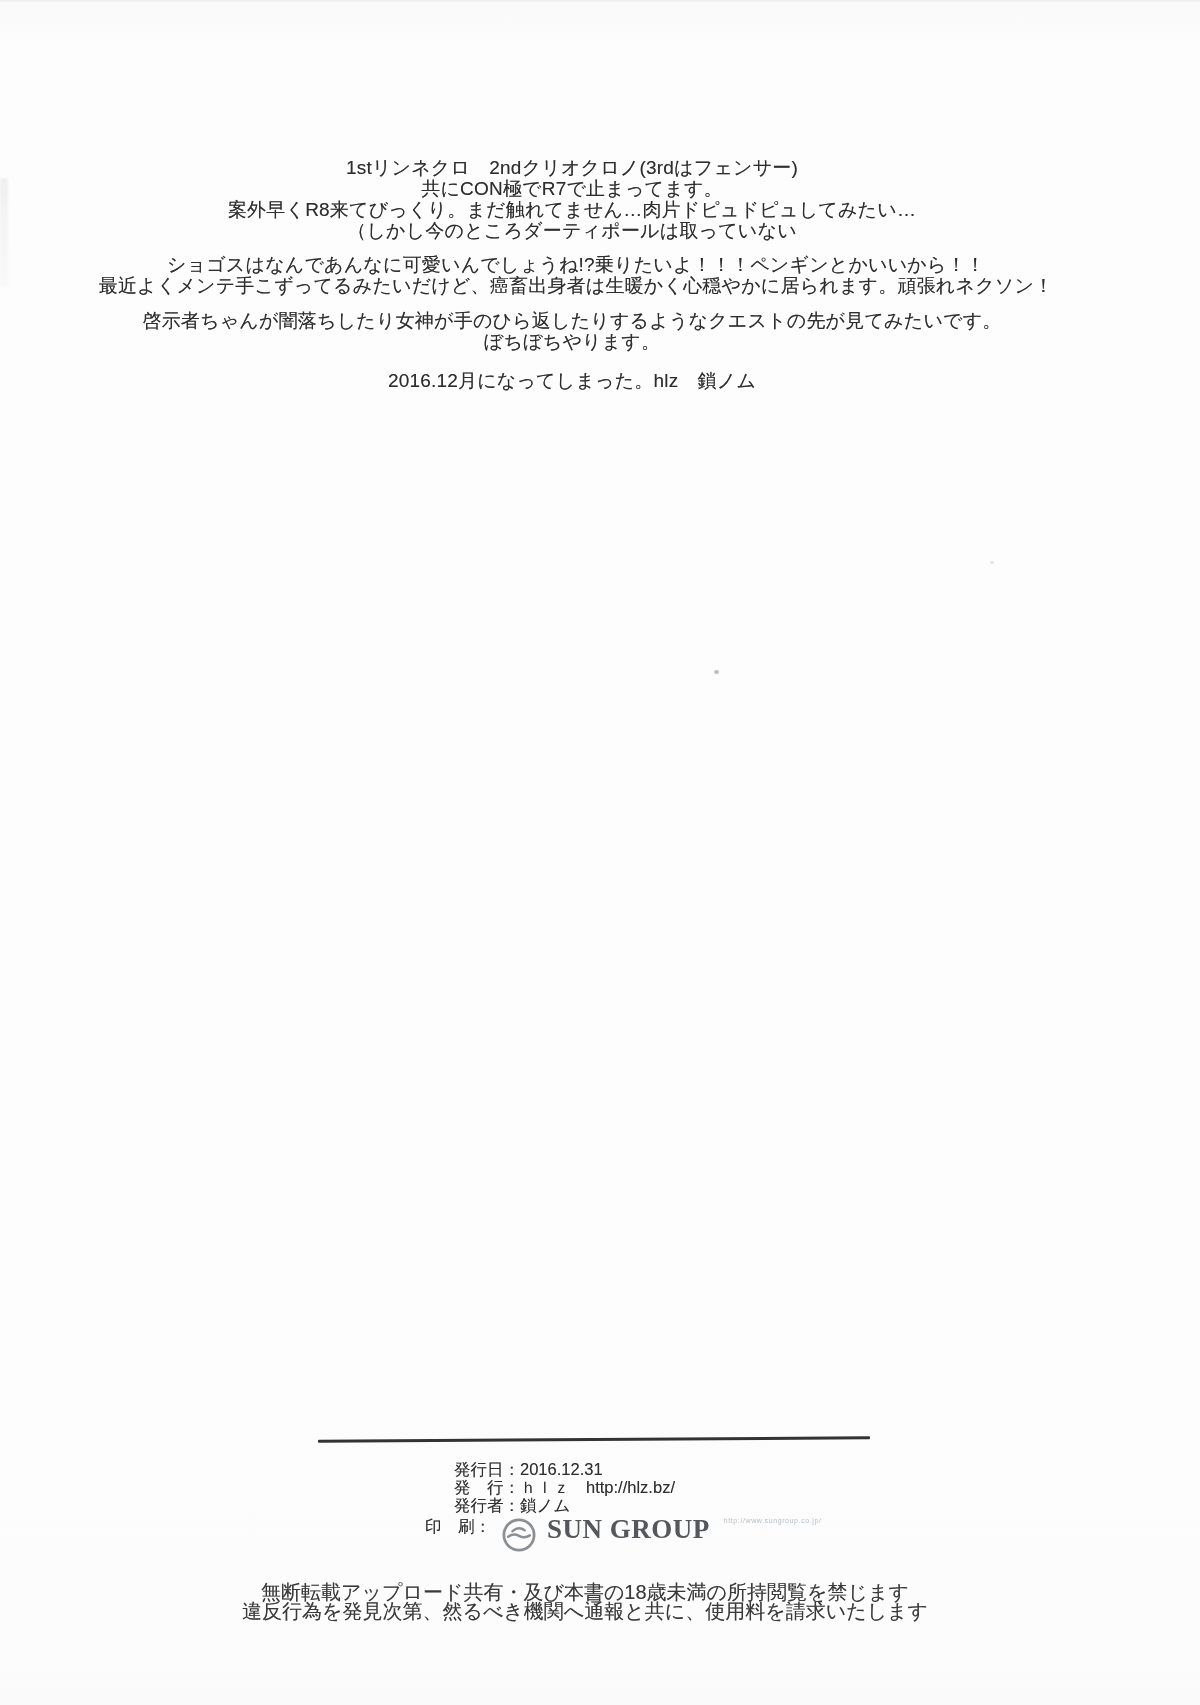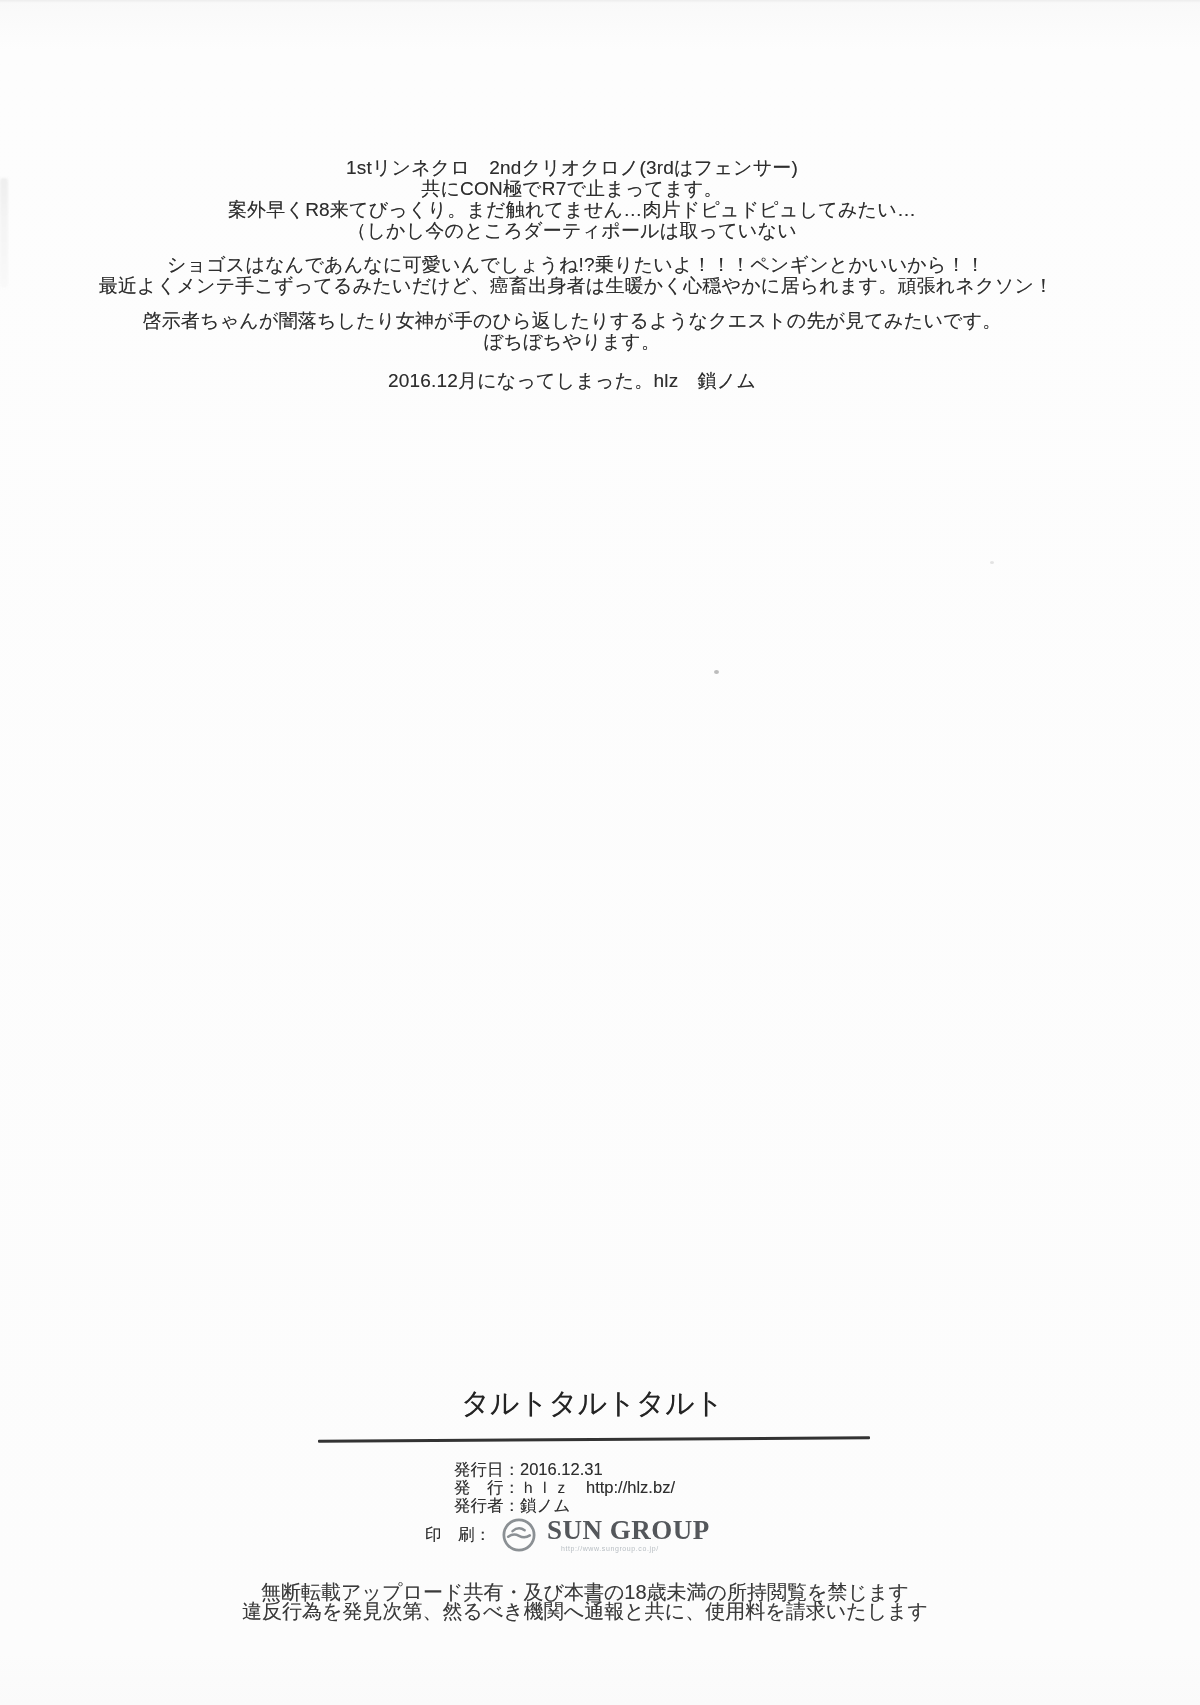--- a/index.html
+++ b/index.html
@@ -67,29 +67,29 @@
   }
   .colophon-rows {
     position: absolute; left: 454px; top: 1461px;
     font-size: 16.5px; line-height: 17.8px;
     color: #2f2f2f;
     text-shadow: 0 0 0.5px rgba(40,40,40,0.4);
     white-space: nowrap;
   }
   .print-row {
     position: absolute; left: 425px; top: 1516px;
-    display: flex; align-items: center; gap: 9px;
+    display: flex; align-items: flex-start; gap: 9px;
     white-space: nowrap;
   }
   .print-label {
     font-size: 16.5px; color: #2f2f2f;
     text-shadow: 0 0 0.5px rgba(40,40,40,0.4);
   }
   .sun-logo { width: 38px; height: 38px; display: block; }
-  .printer-block { display: flex; flex-direction: column; }
+  .printer-block { display: flex; }
   .printer-name {
     font-family: "Liberation Serif", "DejaVu Serif", serif;
     font-weight: bold;
     font-size: 27px; line-height: 27px;
     letter-spacing: 0.5px;
     color: #54575b;
   }
   .printer-url {
     font-size: 7px; line-height: 8px;
     letter-spacing: 0.6px;
@@ -126,21 +126,20 @@
       <span style="display:block">ショゴスはなんであんなに可愛いんでしょうね!?乗りたいよ！！！ペンギンとかいいから！！</span>
       <span style="display:block">最近よくメンテ手こずってるみたいだけど、癌畜出身者は生暖かく心穏やかに居られます。頑張れネクソン！</span>
     </p>
     <p class="para-3">
       <span style="display:block">啓示者ちゃんが闇落ちしたり女神が手のひら返したりするようなクエストの先が見てみたいです。</span>
       <span style="display:block">ぼちぼちやります。</span>
     </p>
     <p class="signoff">2016.12月になってしまった。hlz　鎖ノム</p>
   </div>
 
-  <div class="colophon-title">タルトタルトタルト</div>
 
   <div class="colophon-rule"></div>
 
   <div class="colophon-rows">
     <div><span>発行日：</span><span>2016.12.31</span></div>
     <div><span>発　行：</span><span>ｈｌｚ　http://hlz.bz/</span></div>
     <div><span>発行者：</span><span>鎖ノム</span></div>
   </div>
 
   <div class="print-row">

